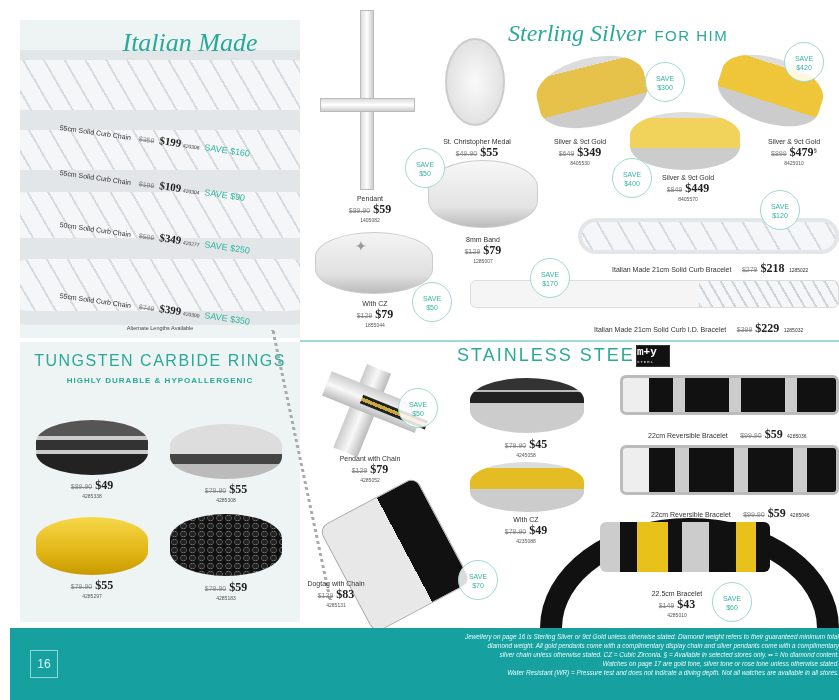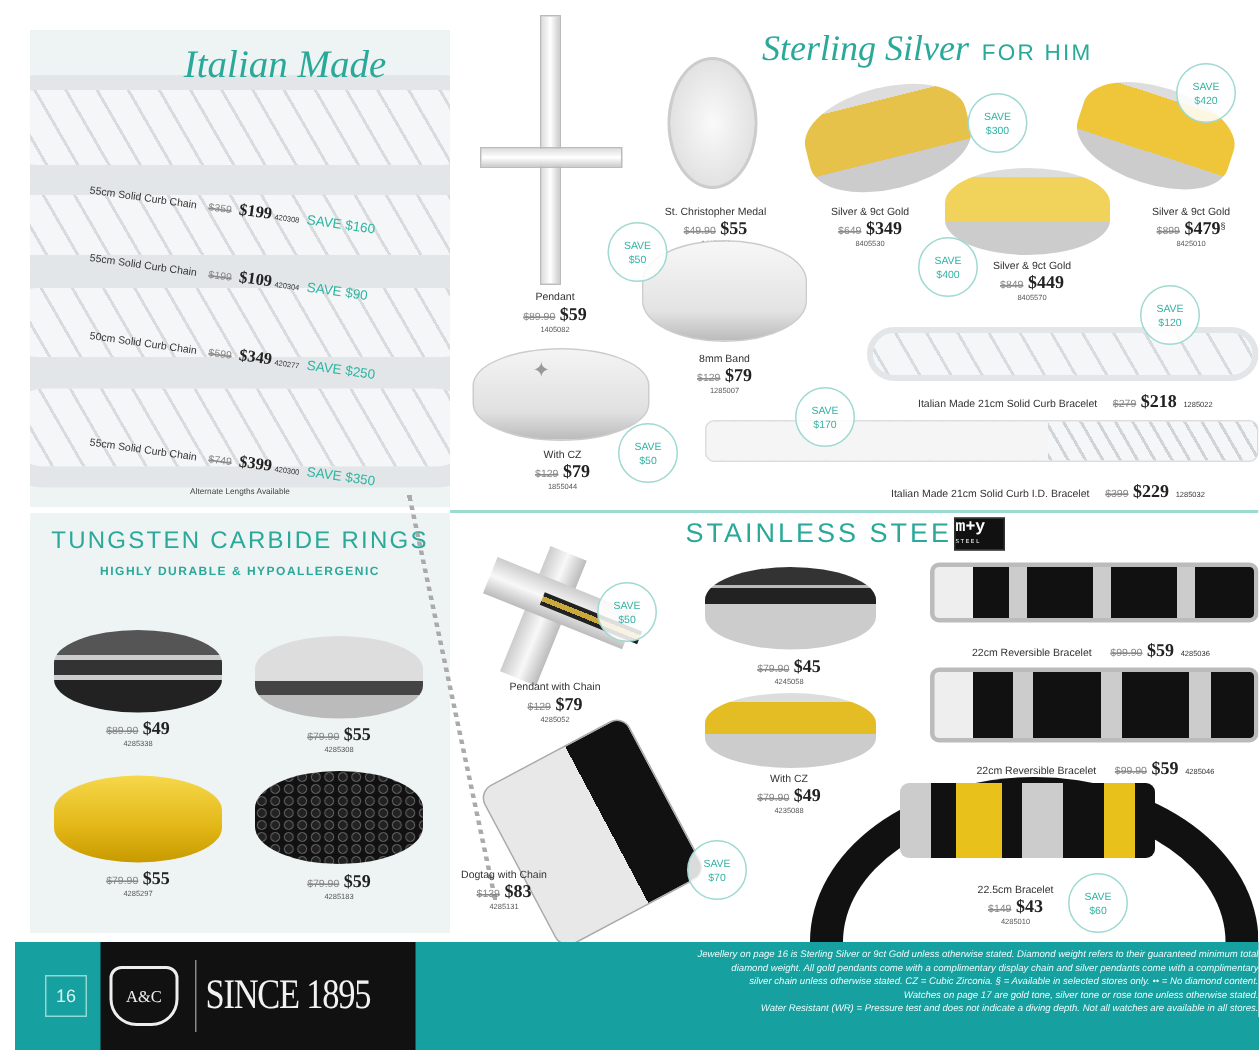--- a/index.html
+++ b/index.html
@@ -238,27 +238,20 @@
 <div class="abs center" style="left:642px;top:590px;width:70px;">
   <div class="label">22.5cm Bracelet</div>
   <div class="price-line"><span class="was">$149</span><span class="now">$43</span></div>
   <span class="code">4285010</span>
 </div>
 
 <div class="footer">
   <div class="abs" style="left:20px;top:22px;width:28px;height:28px;border:1.5px solid #8fd8d5;color:#d8f4f2;font-size:12px;text-align:center;line-height:26px;">
     <span>16</span>
   </div>
-  <div class="abs" style="left:57px;top:0;width:210px;height:72px;background:#111;">
-    <div class="abs" style="left:6px;top:16px;width:46px;height:40px;border:2px solid #eee;border-radius:8px 8px 18px 18px;color:#eee;font-family:'Liberation Serif',serif;font-size:11px;text-align:center;line-height:38px;">
-      <span>A&amp;C</span>
-    </div>
-    <div class="abs" style="left:63px;top:12px;width:1px;height:48px;background:#888;"></div>
-    <div class="abs" style="left:70px;top:20px;color:#f2f2f2;font-family:'Liberation Serif',serif;font-size:28px;letter-spacing:-1px;white-space:nowrap;transform:scaleX(.82);transform-origin:left;">SINCE 1895</div>
-  </div>
   <div class="abs" style="right:10px;top:4px;width:490px;color:#e9fbfa;font-style:italic;font-size:6.4px;line-height:9px;text-align:right;">
     <div>Jewellery on page 16 is Sterling Silver or 9ct Gold unless otherwise stated. Diamond weight refers to their guaranteed minimum total</div>
     <div>diamond weight. All gold pendants come with a complimentary display chain and silver pendants come with a complimentary</div>
     <div>silver chain unless otherwise stated. CZ = Cubic Zirconia. § = Available in selected stores only. •• = No diamond content.</div>
     <div>Watches on page 17 are gold tone, silver tone or rose tone unless otherwise stated.</div>
     <div>Water Resistant (WR) = Pressure test and does not indicate a diving depth. Not all watches are available in all stores.</div>
   </div>
 </div>
 
 </body></html>

